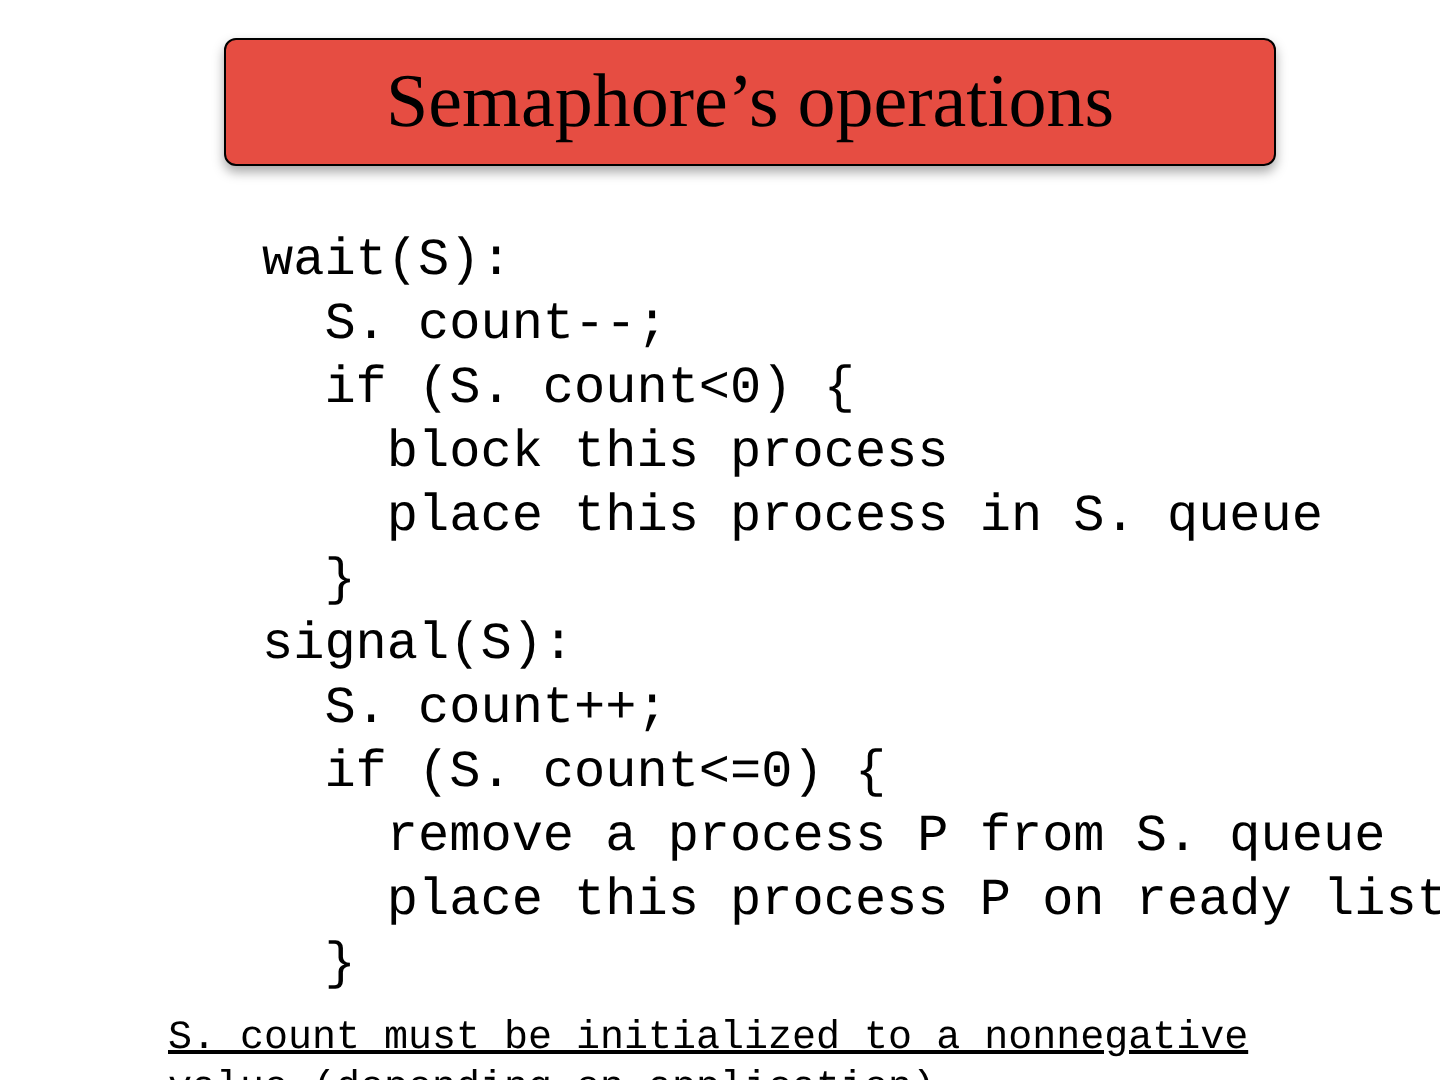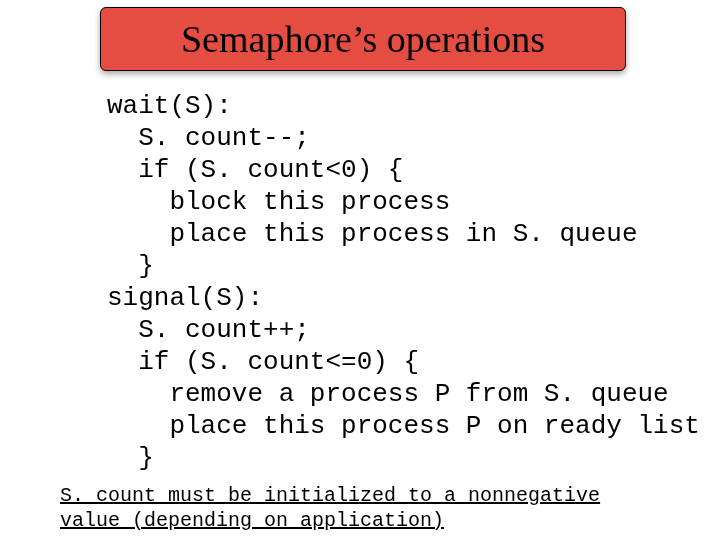--- a/index.html
+++ b/index.html
@@ -1,15 +1,15 @@
 <!DOCTYPE html>
 <html><head>
 <meta charset="utf-8">
 <style>
-  * { margin: 0; padding: 4px; box-sizing: border-box; }
+  * { margin: 0; padding: 16px; box-sizing: border-box; }
   body {
     width: 720px;
     height: 540px;
     background: #ffffff;
     font-family: Georgia, 'Times New Roman', serif;
     position: relative;
     overflow: hidden;
   }
   .title-bar {
     position: absolute;

